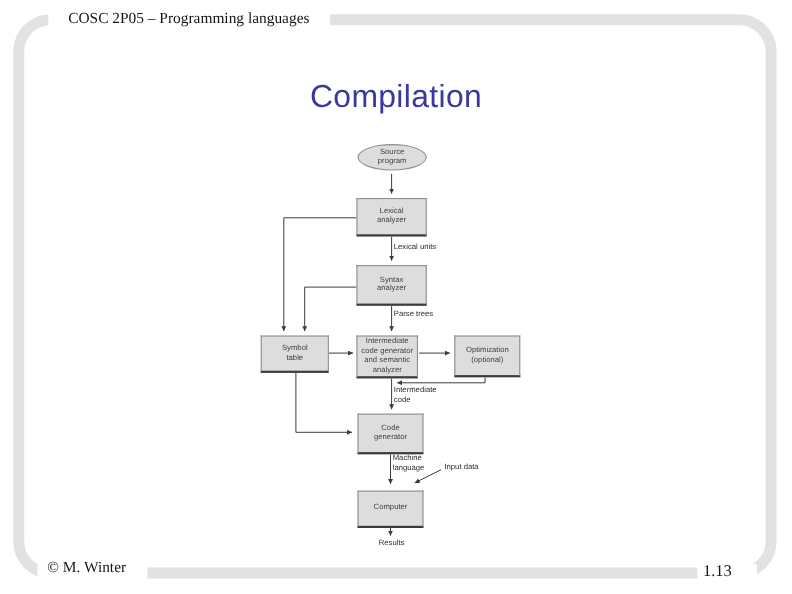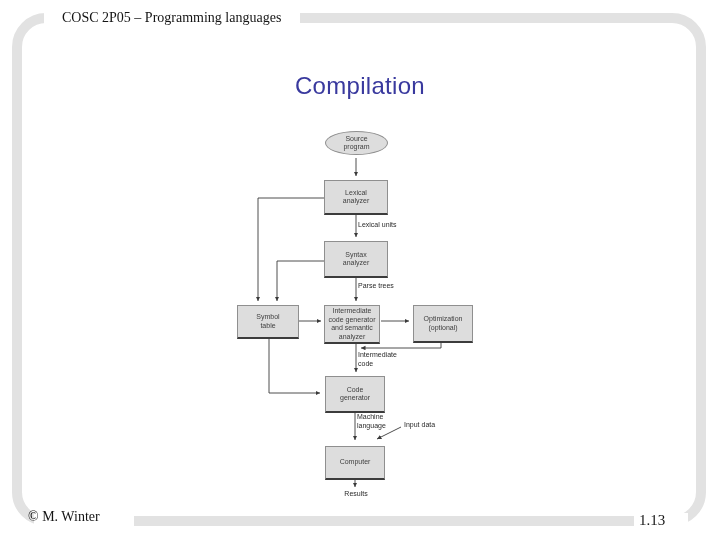--- a/index.html
+++ b/index.html
@@ -8,22 +8,22 @@
   
   .frame{position:absolute;left:12px;top:13px;width:694px;height:513px;box-sizing:border-box;
          border:10px solid #E2E2E2;border-radius:34px;}
   .patch{position:absolute;background:#ffffff;}
   .patch-top{left:44px;top:11px;width:256px;height:15px;}
   .patch-bl{left:34px;top:513px;width:100px;height:15px;}
   .patch-br{left:634px;top:513px;width:54px;height:15px;}
   .header{position:absolute;left:62px;top:10px;font-family:"Liberation Serif",serif;
           font-size:14px;color:#141414;white-space:nowrap;}
   .title{position:absolute;left:0;width:720px;top:72px;margin:0;text-align:center;
-         font-size:24px;font-weight:400;color:#39399E;letter-spacing:0.3px;}
-  .footer{position:absolute;left:28px;top:509px;font-family:"Liberation Serif",serif;
+         font-size:29px;font-weight:400;color:#39399E;letter-spacing:0.3px;}
+  .footer{position:absolute;left:43px;top:509px;font-family:"Liberation Serif",serif;
           font-size:14px;color:#141414;white-space:nowrap;}
   .pagenum{position:absolute;left:639px;top:512px;font-family:"Liberation Serif",serif;
            font-size:15px;color:#141414;}
   
   .connectors{position:absolute;left:0;top:0;width:720px;height:540px;}
   .node{position:absolute;box-sizing:border-box;display:flex;align-items:center;justify-content:center;
         text-align:center;white-space:pre-line;background:#DDDDDD;border:1px solid #8F8F8F;
         font-size:7px;line-height:8.5px;color:#3E3E3E;}
   .box{border-bottom:2px solid #3C3C3C;}
   .ellipse{border-radius:50%;}

